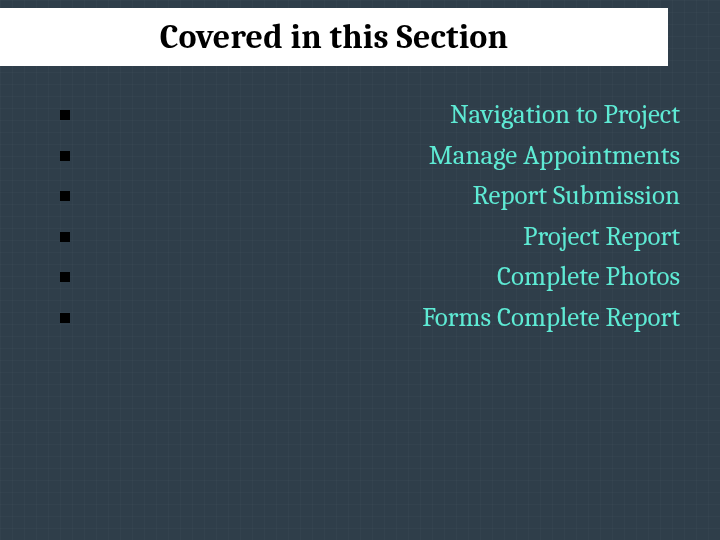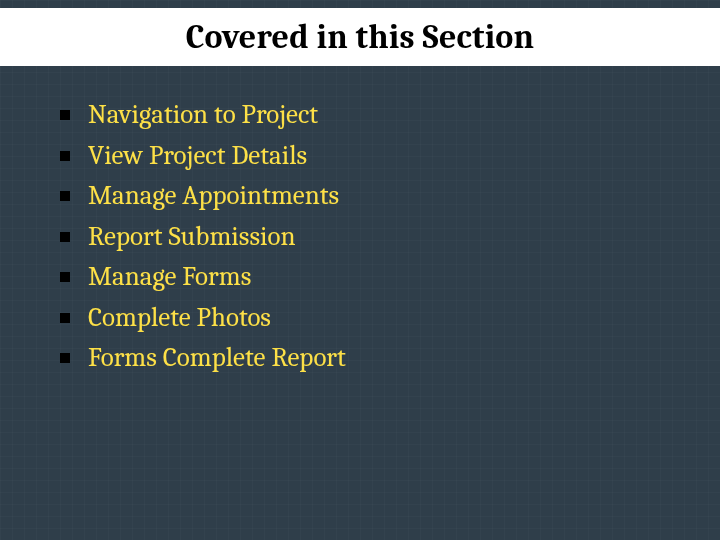--- a/index.html
+++ b/index.html
@@ -14,21 +14,21 @@
   }
   .slide {
     width: 720px;
     height: 540px;
     position: relative;
   }
   .title-band {
     position: absolute;
     top: 8px;
     left: 0;
-    width: 720px;
+    width: 668px;
     height: 58px;
     background: #ffffff;
     display: flex;
     align-items: center;
     justify-content: center;
   }
   .title-text {
     font-size: 34px;
     font-weight: 700;
     color: #000;
@@ -40,23 +40,24 @@
     left: 60px;
     right: 40px;
   }
   .bullet-list {
     list-style: none;
   }
   .bullet-item {
     display: flex;
     align-items: flex-start;
     margin-bottom: 6px;
-    color: #fde047;
+    color: #5eead4;
     font-size: 27px;
     line-height: 1.28;
+    text-align: right;
   }
   .bullet-icon {
     width: 10px;
     height: 10px;
     background: #000;
     margin-top: 12px;
     margin-right: 18px;
     flex-shrink: 0;
   }
   .bullet-text {
@@ -73,33 +74,29 @@
   </div>
 
   <div class="content">
     <ul class="bullet-list">
       <li class="bullet-item">
         <span class="bullet-icon"></span>
         <span class="bullet-text">Navigation to Project</span>
       </li>
       <li class="bullet-item">
         <span class="bullet-icon"></span>
-        <span class="bullet-text">View Project Details</span>
-      </li>
-      <li class="bullet-item">
-        <span class="bullet-icon"></span>
         <span class="bullet-text">Manage Appointments</span>
       </li>
       <li class="bullet-item">
         <span class="bullet-icon"></span>
         <span class="bullet-text">Report Submission</span>
       </li>
       <li class="bullet-item">
         <span class="bullet-icon"></span>
-        <span class="bullet-text">Manage Forms</span>
+        <span class="bullet-text">Project Report</span>
       </li>
       <li class="bullet-item">
         <span class="bullet-icon"></span>
         <span class="bullet-text">Complete Photos</span>
       </li>
       <li class="bullet-item">
         <span class="bullet-icon"></span>
         <span class="bullet-text">Forms Complete Report</span>
       </li>
     </ul>

